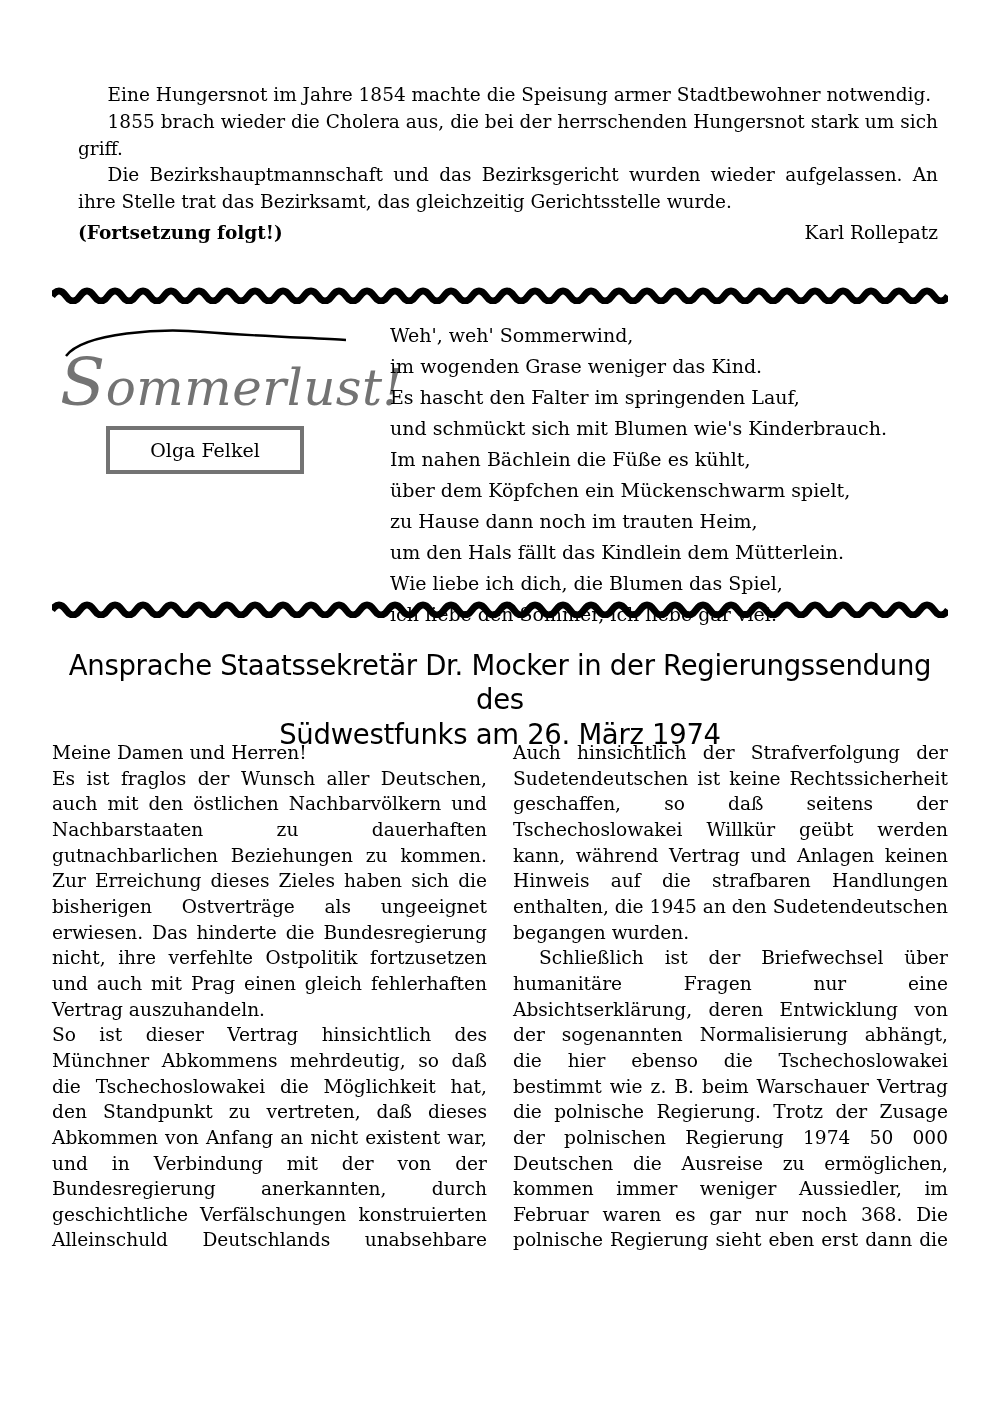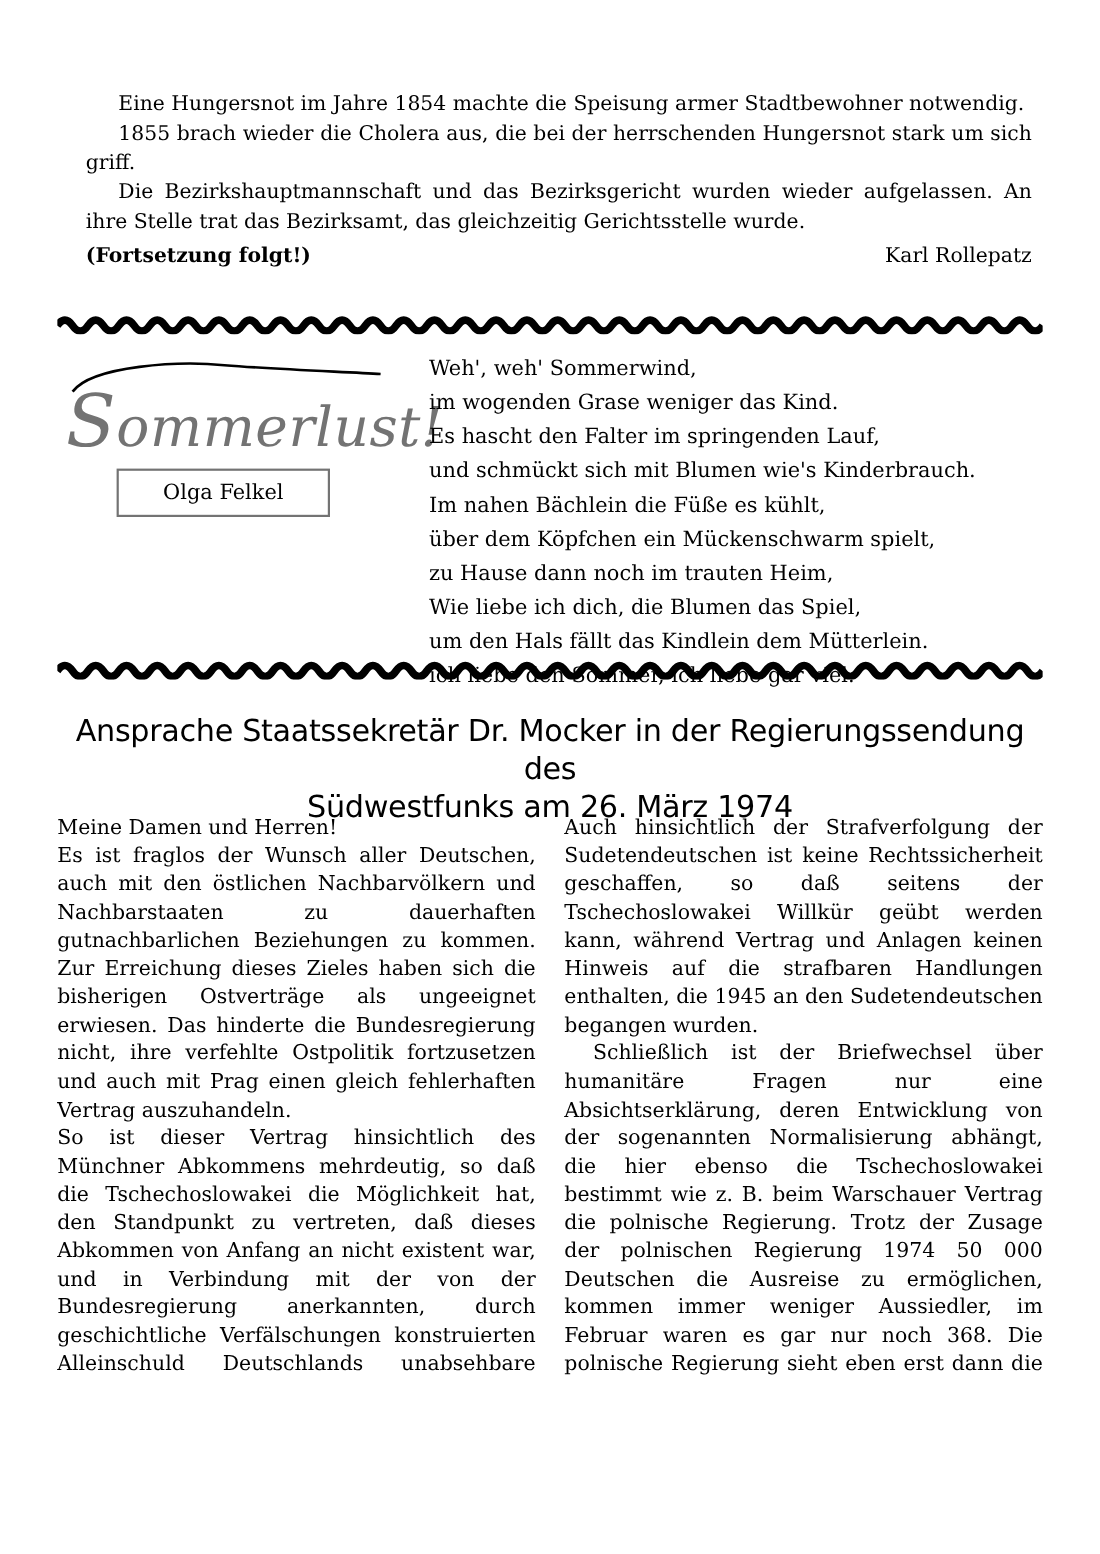--- a/index.html
+++ b/index.html
@@ -82,21 +82,21 @@
     top: 6px;
     width: 300px;
     height: 70px;
   }
   .author-box {
     position: absolute;
     left: 52px;
     top: 106px;
     width: 190px;
     height: 40px;
-    border: 2px solid #737373;
+    border: 4px solid #737373;
     display: flex;
     align-items: center;
     justify-content: center;
     font-size: 19px;
   }
   .poem-lines {
     position: absolute;
     left: 336px;
     top: 0px;
     font-size: 19px;
@@ -185,22 +185,22 @@
       <span>Olga Felkel</span>
     </div>
     <div class="poem-lines">
       <div>Weh', weh' Sommerwind,</div>
       <div>im wogenden Grase weniger das Kind.</div>
       <div>Es hascht den Falter im springenden Lauf,</div>
       <div>und schmückt sich mit Blumen wie's Kinderbrauch.</div>
       <div>Im nahen Bächlein die Füße es kühlt,</div>
       <div>über dem Köpfchen ein Mückenschwarm spielt,</div>
       <div>zu Hause dann noch im trauten Heim,</div>
+      <div>um den Hals fällt das Kindlein dem Mütterlein.</div>
       <div>Wie liebe ich dich, die Blumen das Spiel,</div>
-      <div>um den Hals fällt das Kindlein dem Mütterlein.</div>
       <div>ich liebe den Sommer, ich liebe gar viel.</div>
     </div>
   </div>
 
   <div class="wave" id="wave-bottom">
     <svg width="896" height="20" viewBox="0 0 896 20" preserveAspectRatio="none">
       <path d="M0,12 Q7,2 14,12 T28,12 T42,12 T56,12 T70,12 T84,12 T98,12 T112,12 T126,12 T140,12 T154,12 T168,12 T182,12 T196,12 T210,12 T224,12 T238,12 T252,12 T266,12 T280,12 T294,12 T308,12 T322,12 T336,12 T350,12 T364,12 T378,12 T392,12 T406,12 T420,12 T434,12 T448,12 T462,12 T476,12 T490,12 T504,12 T518,12 T532,12 T546,12 T560,12 T574,12 T588,12 T602,12 T616,12 T630,12 T644,12 T658,12 T672,12 T686,12 T700,12 T714,12 T728,12 T742,12 T756,12 T770,12 T784,12 T798,12 T812,12 T826,12 T840,12 T854,12 T868,12 T882,12 T896,12" fill="none" stroke="#000" stroke-width="7"></path>
     </svg>
   </div>
 

